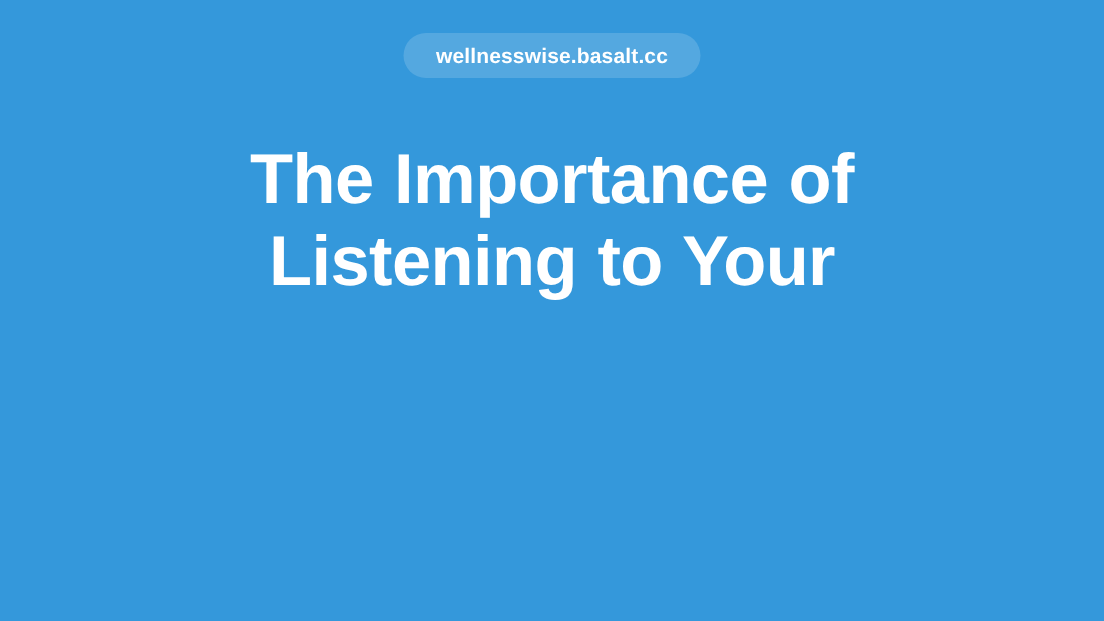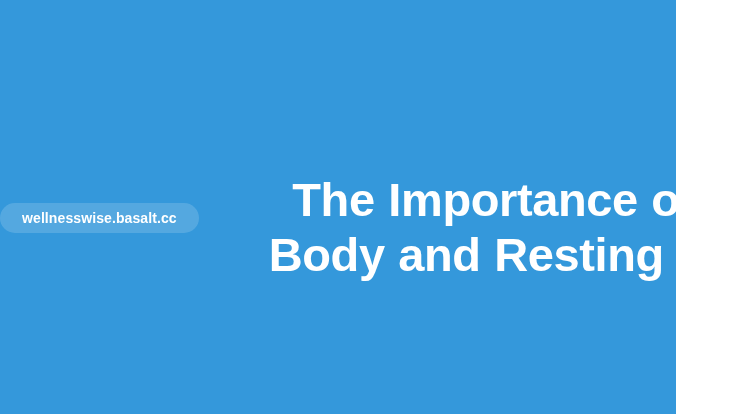--- a/index.html
+++ b/index.html
@@ -8,26 +8,26 @@
   }
   body {
     width: 736px;
     height: 414px;
     overflow: hidden;
     font-family: "Liberation Sans", sans-serif;
   }
 
   .card {
     position: relative;
-    width: 676px;
+    width: 736px;
     height: 414px;
     background: #3498db;
     box-sizing: border-box;
     display: flex;
-    flex-direction: row;
+    flex-direction: column;
     align-items: center;
   }
 
   .url-badge {
     margin-top: 22px;
     height: 30px;
     display: flex;
     align-items: center;
     justify-content: center;
     padding: 0 22px;
@@ -68,16 +68,16 @@
 <body>
 
 <div class="card">
 
   <div class="url-badge">
     <span class="url-badge-text">wellnesswise.basalt.cc</span>
   </div>
 
   <h1 class="headline">
     <span class="headline-line">The Importance of</span>
-    <span class="headline-line">Body and Resting in</span>
+    <span class="headline-line">Listening to Your</span>
   </h1>
 
 </div>
 
 </body></html>

